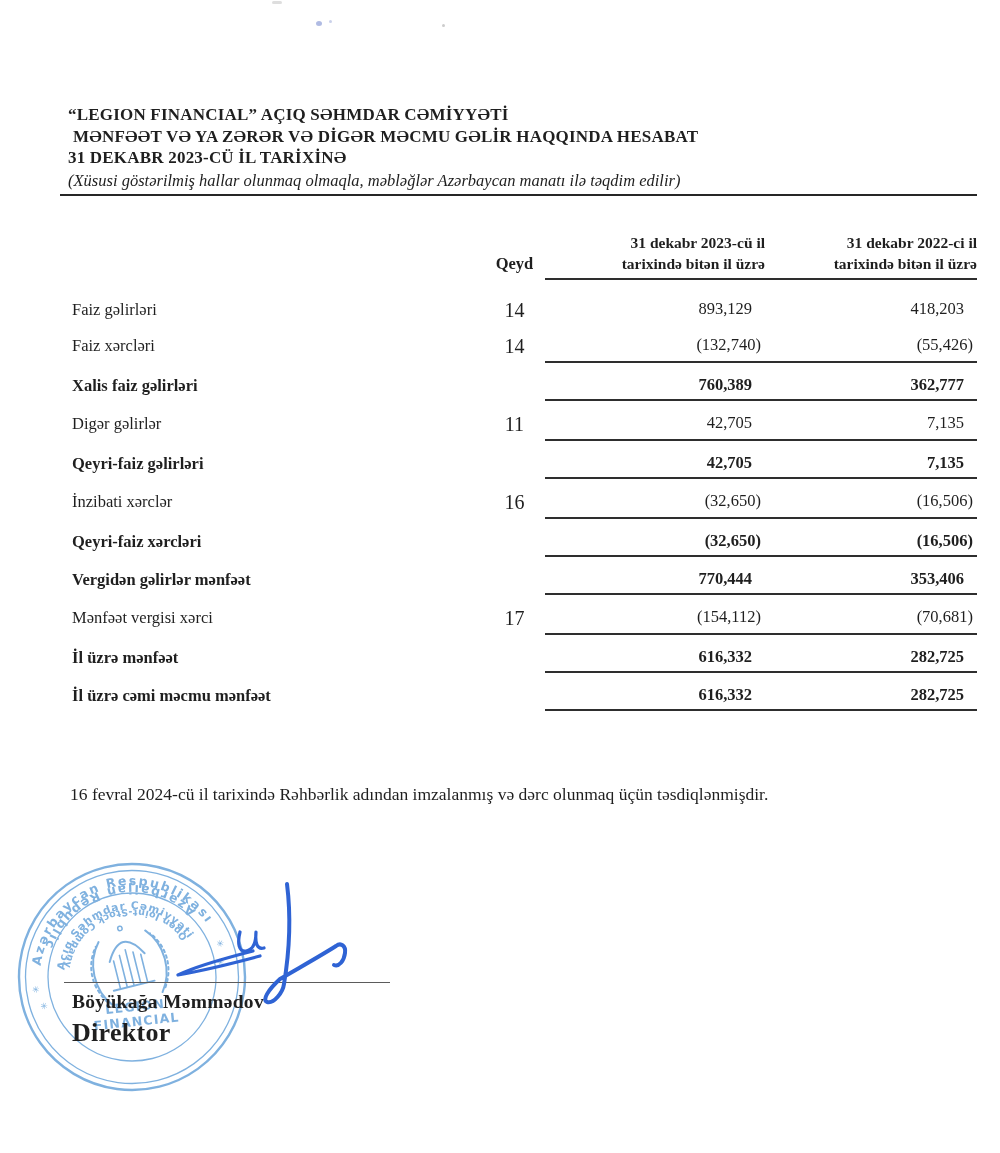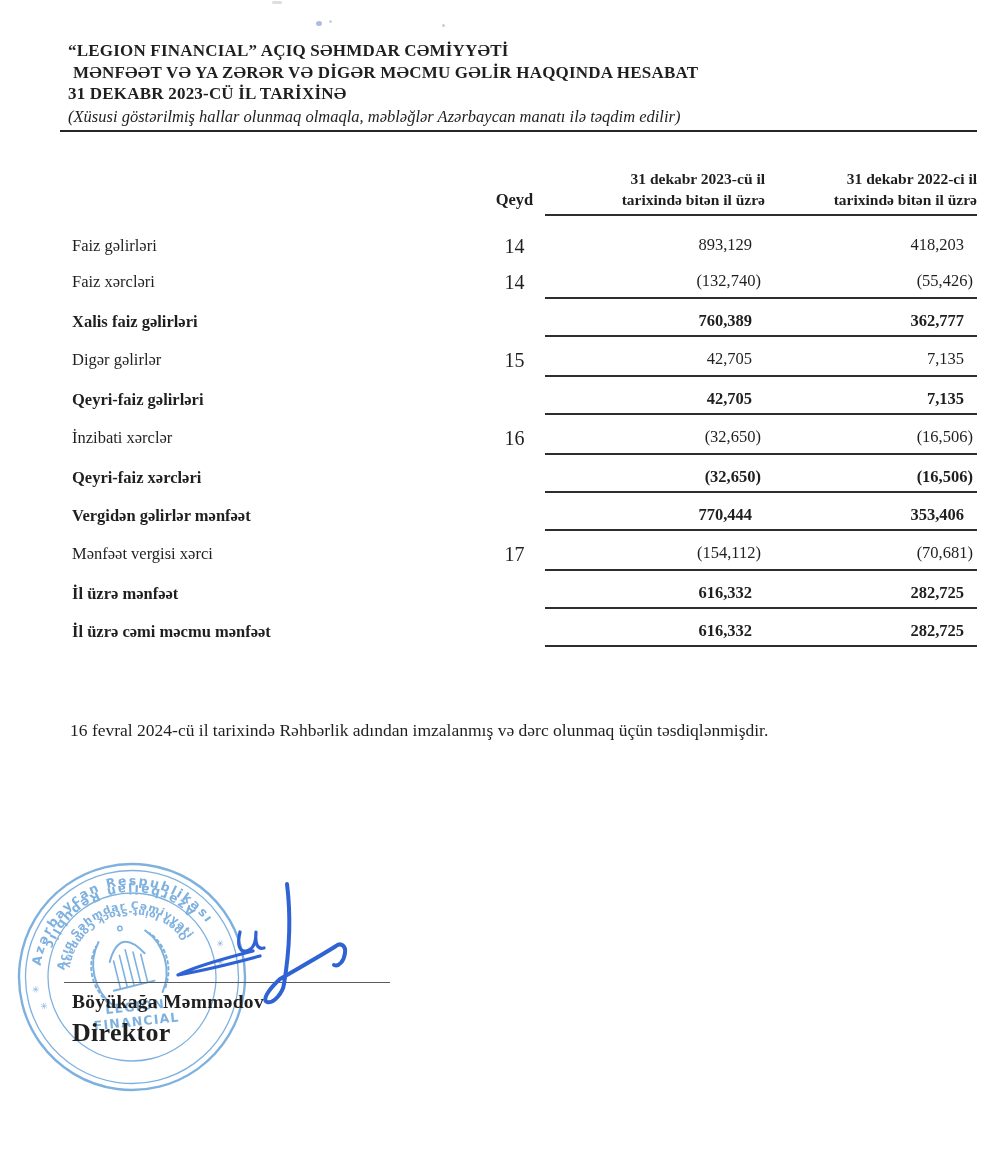--- a/index.html
+++ b/index.html
@@ -12,21 +12,21 @@
   .page{
     position:relative;
     width:1000px;height:1153px;
     margin:0 auto;
     background:#ffffff;
     color:var(--ink);
     font-family:"Liberation Serif","DejaVu Serif",serif;
     overflow:hidden;
   }
   
-  .doc-header{padding:40px 23px 0 68px;}
+  .doc-header{padding:104px 23px 0 68px;}
   .title-line{font-weight:bold;font-size:17px;line-height:21.5px;letter-spacing:.2px;}
   .title-line.indent{padding-left:5px;}
   .subtitle-note{font-style:italic;font-size:16.5px;line-height:20px;margin-top:2px;}
   .top-rule{border-bottom:2.5px solid #262626;margin:3px 0 0 -8px;}
   
   .fin-table{margin:36px 23px 0 72px;}
   .t-grid{display:grid;grid-template-columns:412px 61px 220px 212px;position:relative;}
   .t-head{align-items:end;padding-bottom:6px;}
   .t-head::after,.t-row.ruled::after{
     content:"";position:absolute;left:473px;right:0;bottom:0;height:2px;background:var(--rule);
@@ -106,21 +106,21 @@
       <div class="c-val v2022 paren">(55,426)</div>
     </div>
         <div class="t-grid t-row bold ruled">
       <div class="c-label">Xalis faiz gəlirləri</div>
       <div class="c-note"></div>
       <div class="c-val v2023">760,389</div>
       <div class="c-val v2022">362,777</div>
     </div>
         <div class="t-grid t-row ruled">
       <div class="c-label">Digər gəlirlər</div>
-      <div class="c-note">15</div>
+      <div class="c-note">11</div>
       <div class="c-val v2023">42,705</div>
       <div class="c-val v2022">7,135</div>
     </div>
         <div class="t-grid t-row bold ruled">
       <div class="c-label">Qeyri-faiz gəlirləri</div>
       <div class="c-note"></div>
       <div class="c-val v2023">42,705</div>
       <div class="c-val v2022">7,135</div>
     </div>
         <div class="t-grid t-row ruled">

